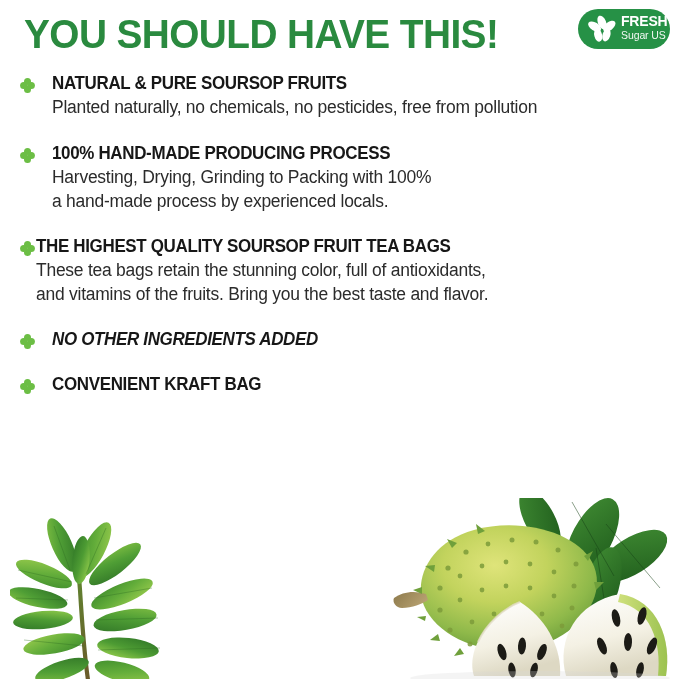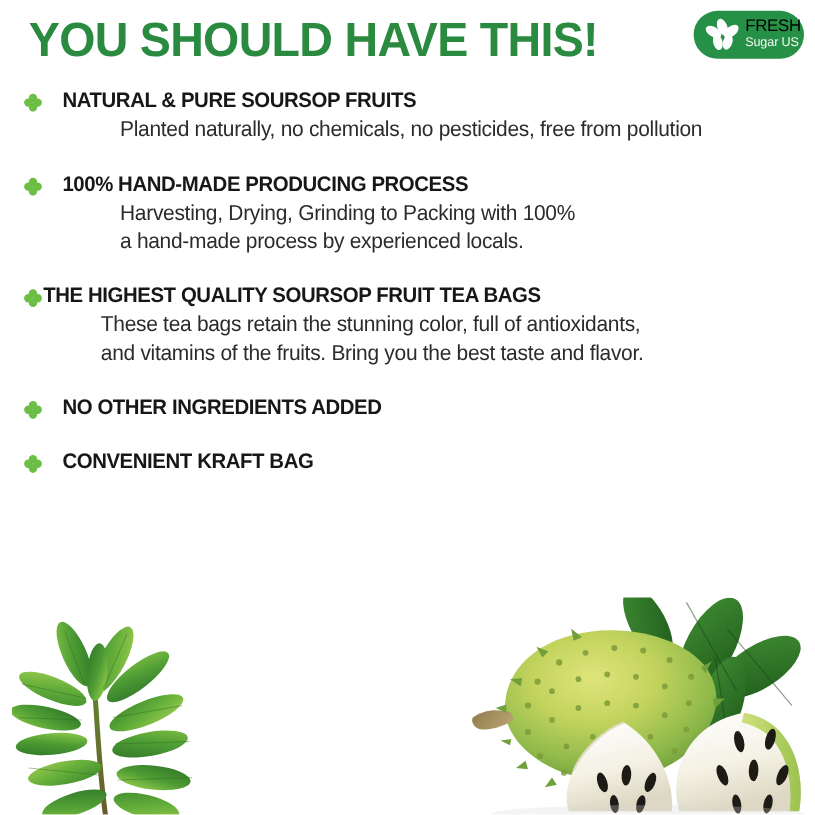--- a/index.html
+++ b/index.html
@@ -64,24 +64,24 @@
   .badge-text {
     position: absolute;
     left: 43px;
     top: 5px;
     width: 46px;
     text-align: left;
   }
   .badge-fresh {
     display: block;
     font-family: "Liberation Sans", sans-serif;
-    font-weight: normal;
+    font-weight: bold;
     font-size: 14px;
     line-height: 15px;
-    color: #000000;
+    color: #ffffff;
     letter-spacing: -0.2px;
   }
   .badge-sub {
     display: block;
     font-family: "Liberation Sans", sans-serif;
     font-weight: normal;
     font-size: 10.5px;
     line-height: 13px;
     color: #f2f8f3;
     letter-spacing: -0.1px;
@@ -112,42 +112,41 @@
     font-size: 17.5px;
     line-height: 22px;
     color: #171717;
     letter-spacing: -0.35px;
     white-space: nowrap;
     transform: scaleX(0.97);
     transform-origin: left center;
   }
   .bullet-lines {
     margin-top: 1px;
-    margin-left: 48px;
   }
   .bullet-line {
     font-family: "Liberation Sans", sans-serif;
     font-weight: normal;
     font-size: 18px;
     line-height: 24px;
     color: #2b2b2b;
     letter-spacing: -0.25px;
     white-space: nowrap;
     transform: scaleX(0.97);
     transform-origin: left center;
   }
   .bullet-line.indented {
     padding-left: 8px;
   }
 
   
   .bullet.b1 { margin-bottom: 23px; }
   .bullet.b2 { margin-bottom: 22px; }
   .bullet.b3 { margin-bottom: 22px; padding-left: 36px; }
-  .bullet.b4 { margin-bottom: 23px; }
+  .bullet.b4 { margin-bottom: 23px; font-style: italic; }
   .bullet.b5 { margin-bottom: 0; }
 
   
   .photo-area {
     position: absolute;
     left: 0;
     top: 498px;
     width: 679px;
     height: 181px;
     overflow: hidden;

